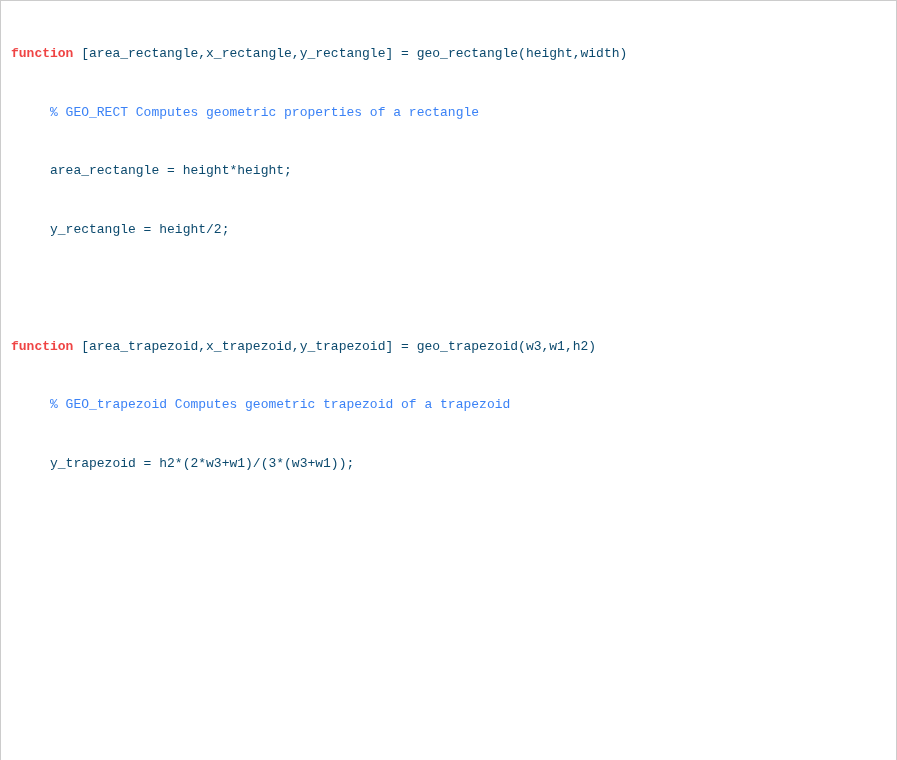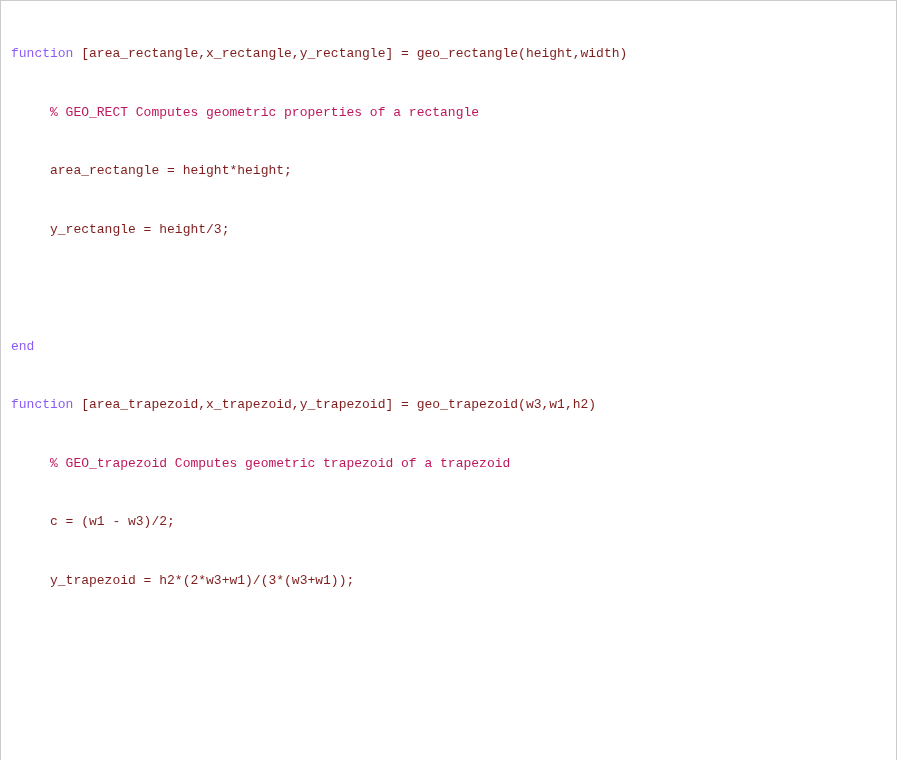--- a/index.html
+++ b/index.html
@@ -23,30 +23,30 @@
       padding: 4px 0;
       overflow: auto;
     }
 
     .code-block {
       padding: 0 10px;
       white-space: pre;
     }
 
     .kw {
-      color: #8b5cf6; 
-      font-weight: normal;
+      color: #ef4444; 
+      font-weight: bold;
     }
 
     .comment {
-      color: #be185d; 
+      color: #3b82f6; 
     }
 
     .code-text {
-      color: #7f1d1d;
+      color: #0c4a6e;
     }
 
     .line {
       display: block;
       min-height: 19.5px;
     }
 
     
     .cursor {
       display: inline-block;
@@ -58,26 +58,24 @@
     }
   </style>
 </head>
 <body>
 
 <div class="code-container">
   <div class="code-block">
     <span class="line"><span class="kw">function</span><span class="code-text"> [area_rectangle,x_rectangle,y_rectangle] = geo_rectangle(height,width)</span></span>
     <span class="line"><span class="comment">     % GEO_RECT Computes geometric properties of a rectangle</span></span>
     <span class="line"><span class="code-text">     area_rectangle = height*height;</span></span>
-    <span class="line"><span class="code-text">     y_rectangle = height/3;</span></span>
+    <span class="line"><span class="code-text">     y_rectangle = height/2;</span></span>
     <span class="line"> </span>
-    <span class="line"><span class="kw">end</span></span>
     <span class="line"><span class="kw">function</span><span class="code-text"> [area_trapezoid,x_trapezoid,y_trapezoid] = geo_trapezoid(w3,w1,h2)</span></span>
     <span class="line"><span class="comment">     % GEO_trapezoid Computes geometric trapezoid of a trapezoid</span></span>
-    <span class="line"><span class="code-text">     c = (w1 - w3)/2;</span></span>
     <span class="line"><span class="code-text">     y_trapezoid = h2*(2*w3+w1)/(3*(w3+w1));</span></span>
     
     
     
     
     
     
     
     
     

